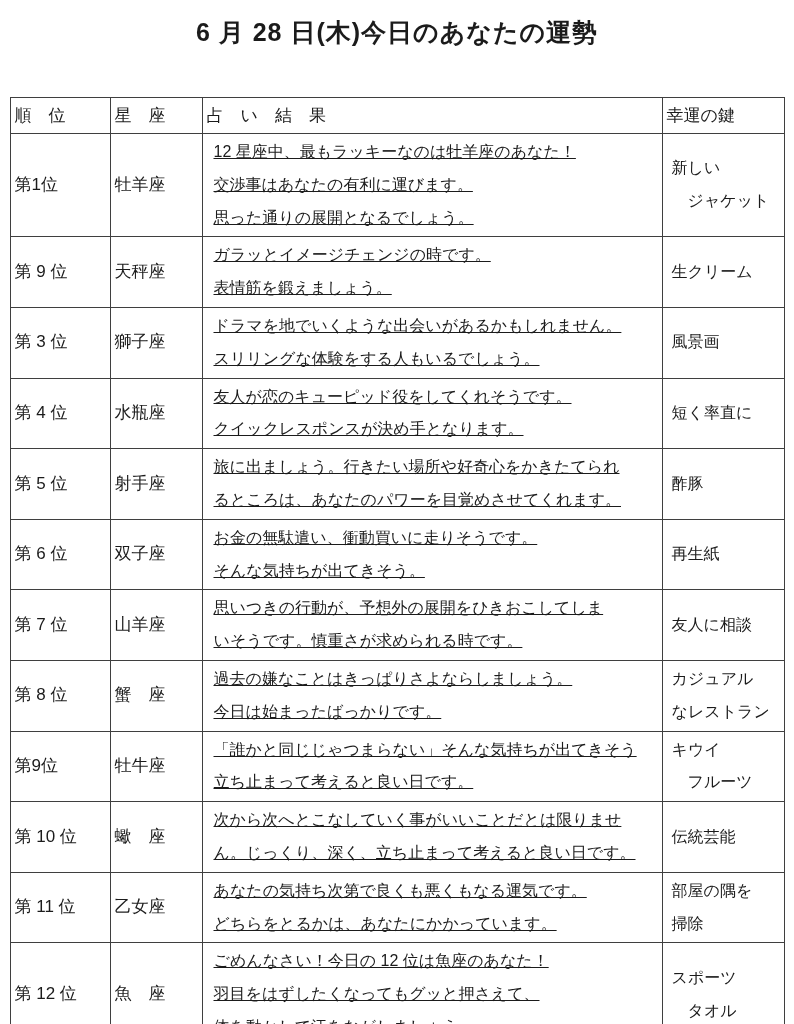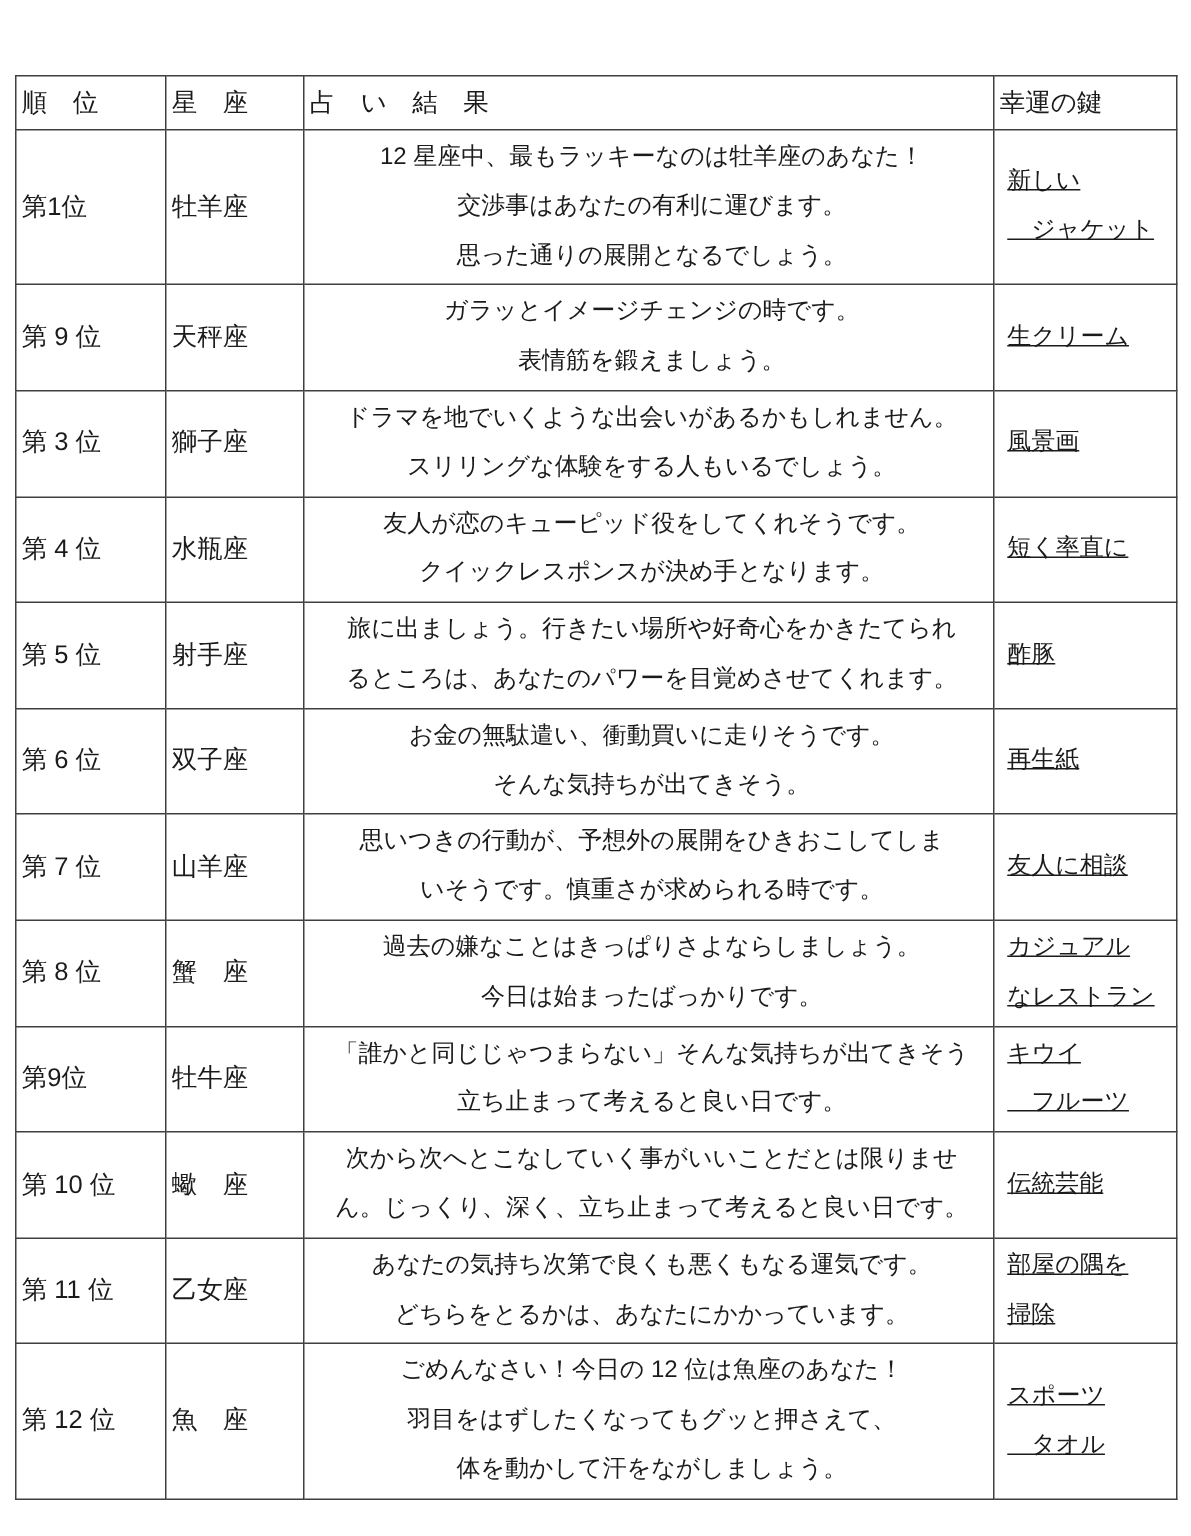--- a/index.html
+++ b/index.html
@@ -51,38 +51,39 @@
   .fortune-table td {
     font-size: 16px;
     line-height: 2.05;
     padding: 2px 4px;
   }
   td.cell-rank, td.cell-sign {
     text-align: left;
     font-size: 17px;
   }
   td.cell-fortune {
-    text-align: center;
+    text-align: left;
     padding-left: 11px;
     padding-right: 6px;
     white-space: pre-line;
+    text-decoration: underline;
   }
   td.cell-key {
     text-align: left;
     padding-left: 9px;
     padding-right: 4px;
     white-space: pre-line;
-    text-decoration: underline;
   }
 </style>
 </head>
 <body>
 
 <div class="page">
 
+  <h1 class="doc-title">6 月 28 日(木)今日のあなたの運勢</h1>
 
   <table class="fortune-table">
     <colgroup>
       <col class="c-rank">
         <col class="c-sign">
         <col class="c-fortune">
         <col class="c-key">
     </colgroup>
     <thead>
       <tr>

